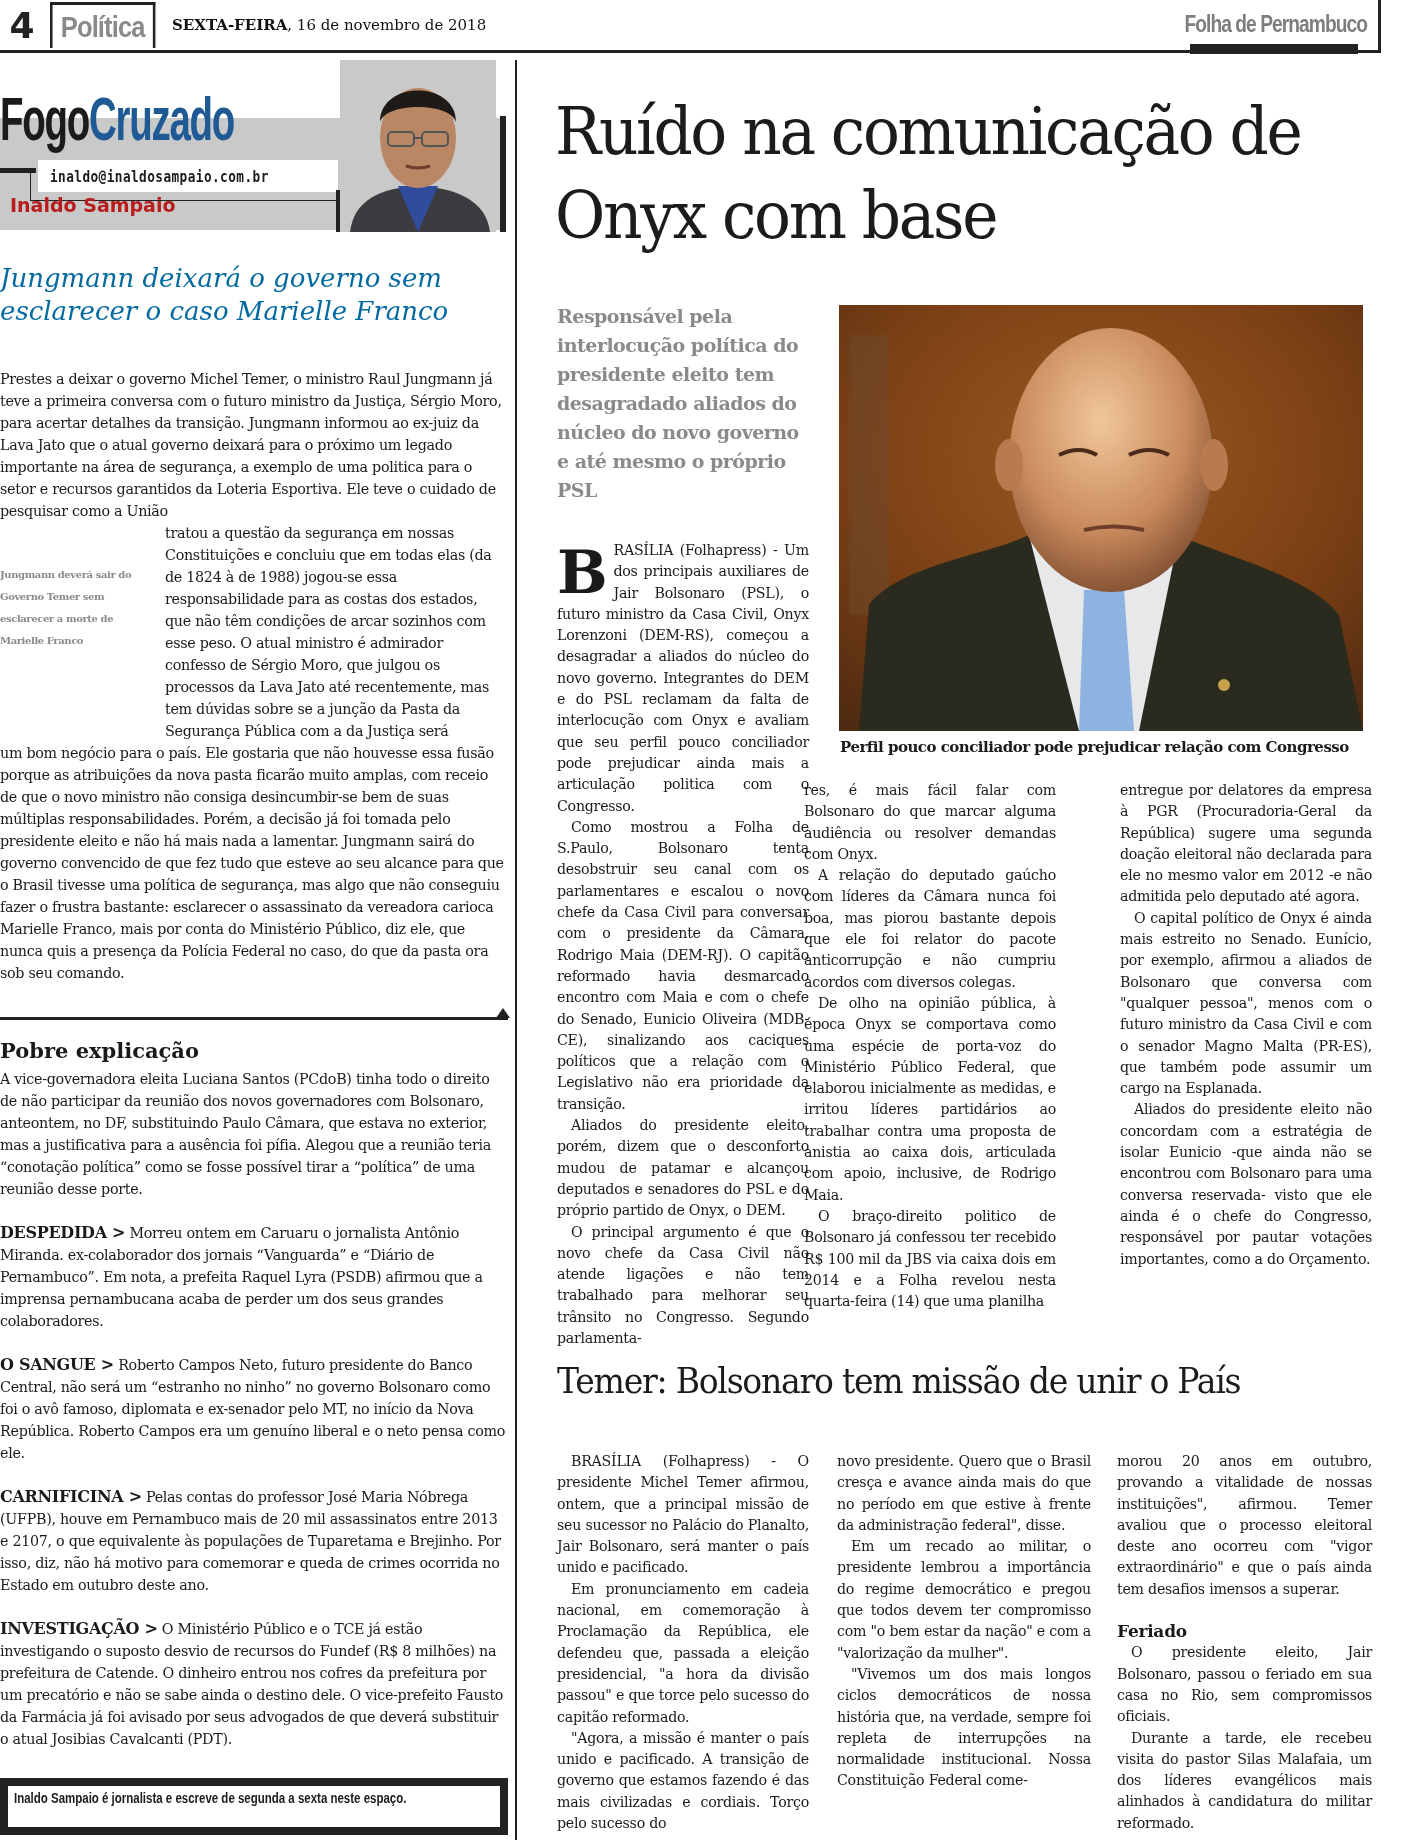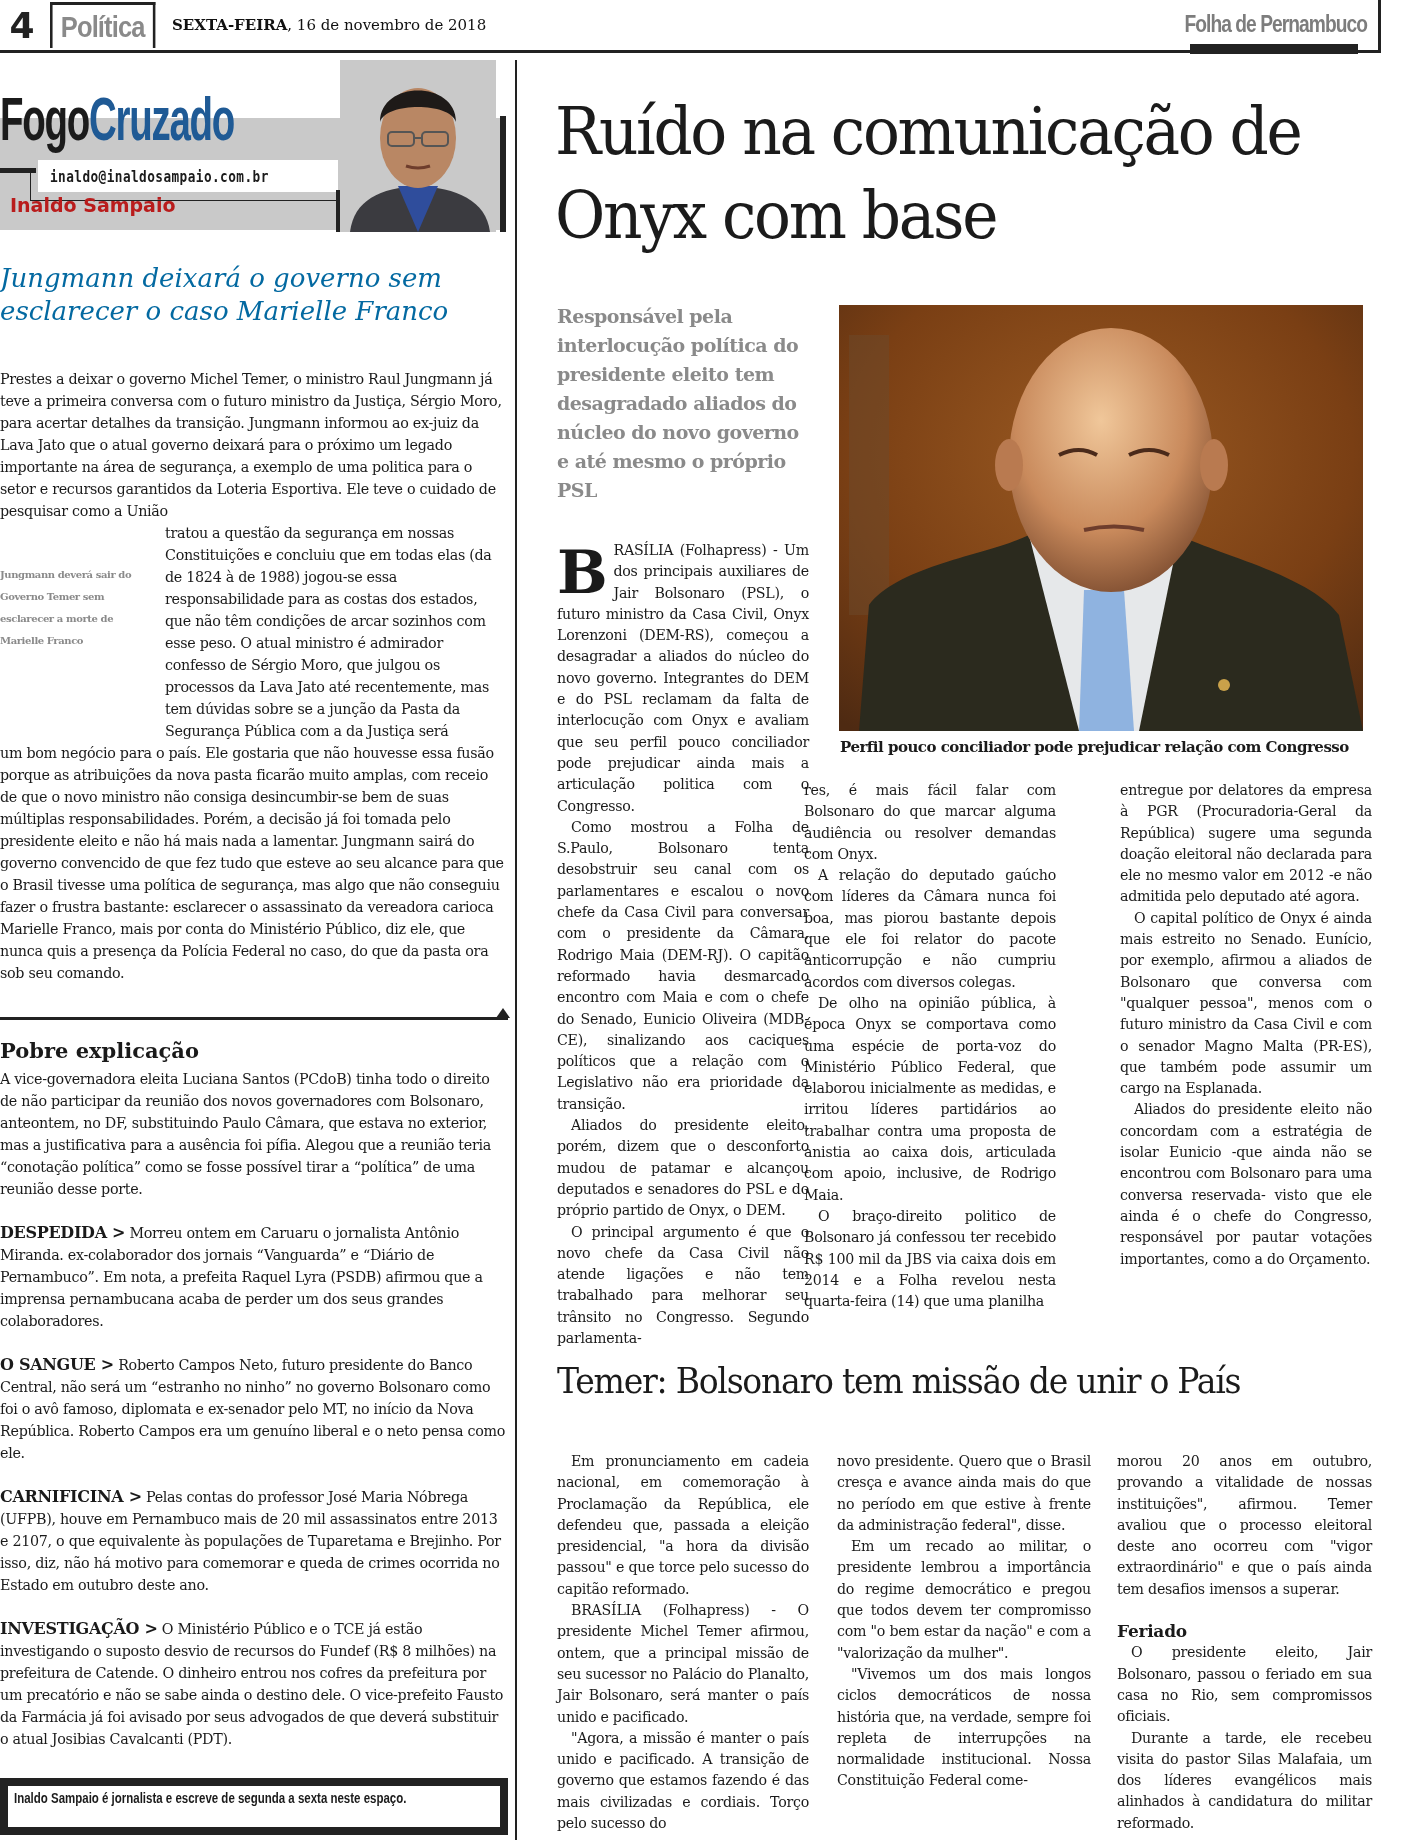--- a/index.html
+++ b/index.html
@@ -191,22 +191,22 @@
   <p>O braço-direito politico de Bolsonaro já confessou ter recebido R$ 100 mil da JBS via caixa dois em 2014 e a Folha revelou nesta quarta-feira (14) que uma planilha</p>
 </div>
 <div class="abs body-col c3">
   <p class="noind">entregue por delatores da empresa à PGR (Procuradoria-Geral da República) sugere uma segunda doação eleitoral não declarada para ele no mesmo valor em 2012 -e não admitida pelo deputado até agora.</p>
   <p>O capital político de Onyx é ainda mais estreito no Senado. Eunício, por exemplo, afirmou a aliados de Bolsonaro que conversa com "qualquer pessoa", menos com o futuro ministro da Casa Civil e com o senador Magno Malta (PR-ES), que também pode assumir um cargo na Esplanada.</p>
   <p>Aliados do presidente eleito não concordam com a estratégia de isolar Eunicio -que ainda não se encontrou com Bolsonaro para uma conversa reservada- visto que ele ainda é o chefe do Congresso, responsável por pautar votações importantes, como a do Orçamento.</p>
 </div>
 
 <div class="abs sec-title">Temer: Bolsonaro tem missão de unir o País</div>
 <div class="abs body-col s1">
+  <p>BRASÍLIA (Folhapress) - O presidente Michel Temer afirmou, ontem, que a principal missão de seu sucessor no Palácio do Planalto, Jair Bolsonaro, será manter o país unido e pacificado.</p>
   <p>Em pronunciamento em cadeia nacional, em comemoração à Proclamação da República, ele defendeu que, passada a eleição presidencial, "a hora da divisão passou" e que torce pelo sucesso do capitão reformado.</p>
-  <p>BRASÍLIA (Folhapress) - O presidente Michel Temer afirmou, ontem, que a principal missão de seu sucessor no Palácio do Planalto, Jair Bolsonaro, será manter o país unido e pacificado.</p>
   <p>"Agora, a missão é manter o país unido e pacificado. A transição de governo que estamos fazendo é das mais civilizadas e cordiais. Torço pelo sucesso do</p>
 </div>
 <div class="abs body-col s2">
   <p class="noind">novo presidente. Quero que o Brasil cresça e avance ainda mais do que no período em que estive à frente da administração federal", disse.</p>
   <p>Em um recado ao militar, o presidente lembrou a importância do regime democrático e pregou que todos devem ter compromisso com "o bem estar da nação" e com a "valorização da mulher".</p>
   <p>"Vivemos um dos mais longos ciclos democráticos de nossa história que, na verdade, sempre foi repleta de interrupções na normalidade institucional. Nossa Constituição Federal come-</p>
 </div>
 <div class="abs body-col s3">
   <p class="noind">morou 20 anos em outubro, provando a vitalidade de nossas instituições", afirmou. Temer avaliou que o processo eleitoral deste ano ocorreu com "vigor extraordinário" e que o país ainda tem desafios imensos a superar.</p>
   <p class="sub-feriado">Feriado</p>

